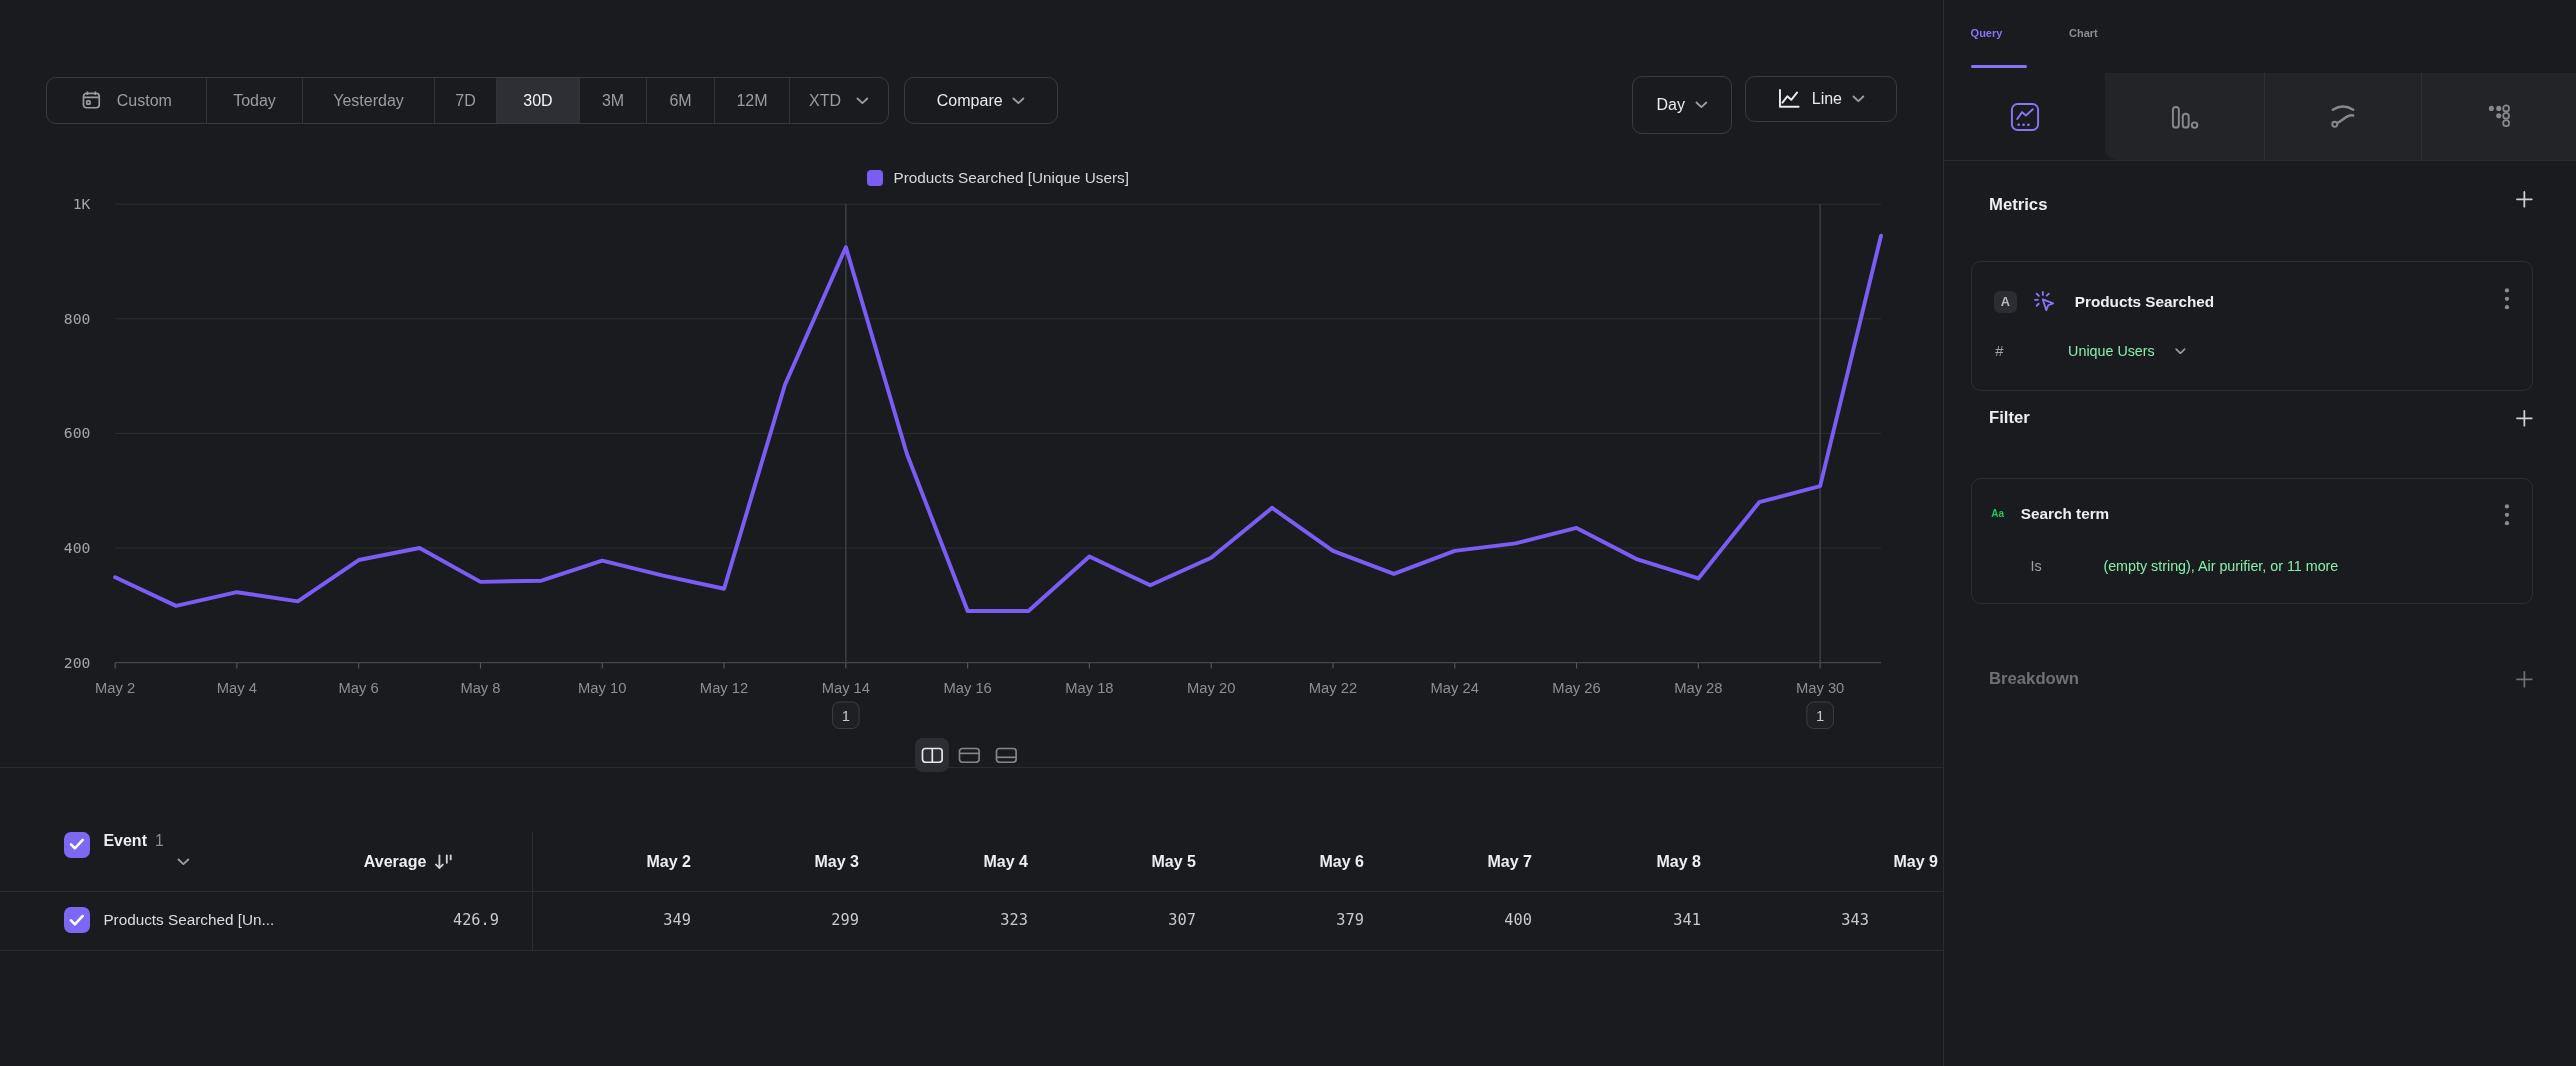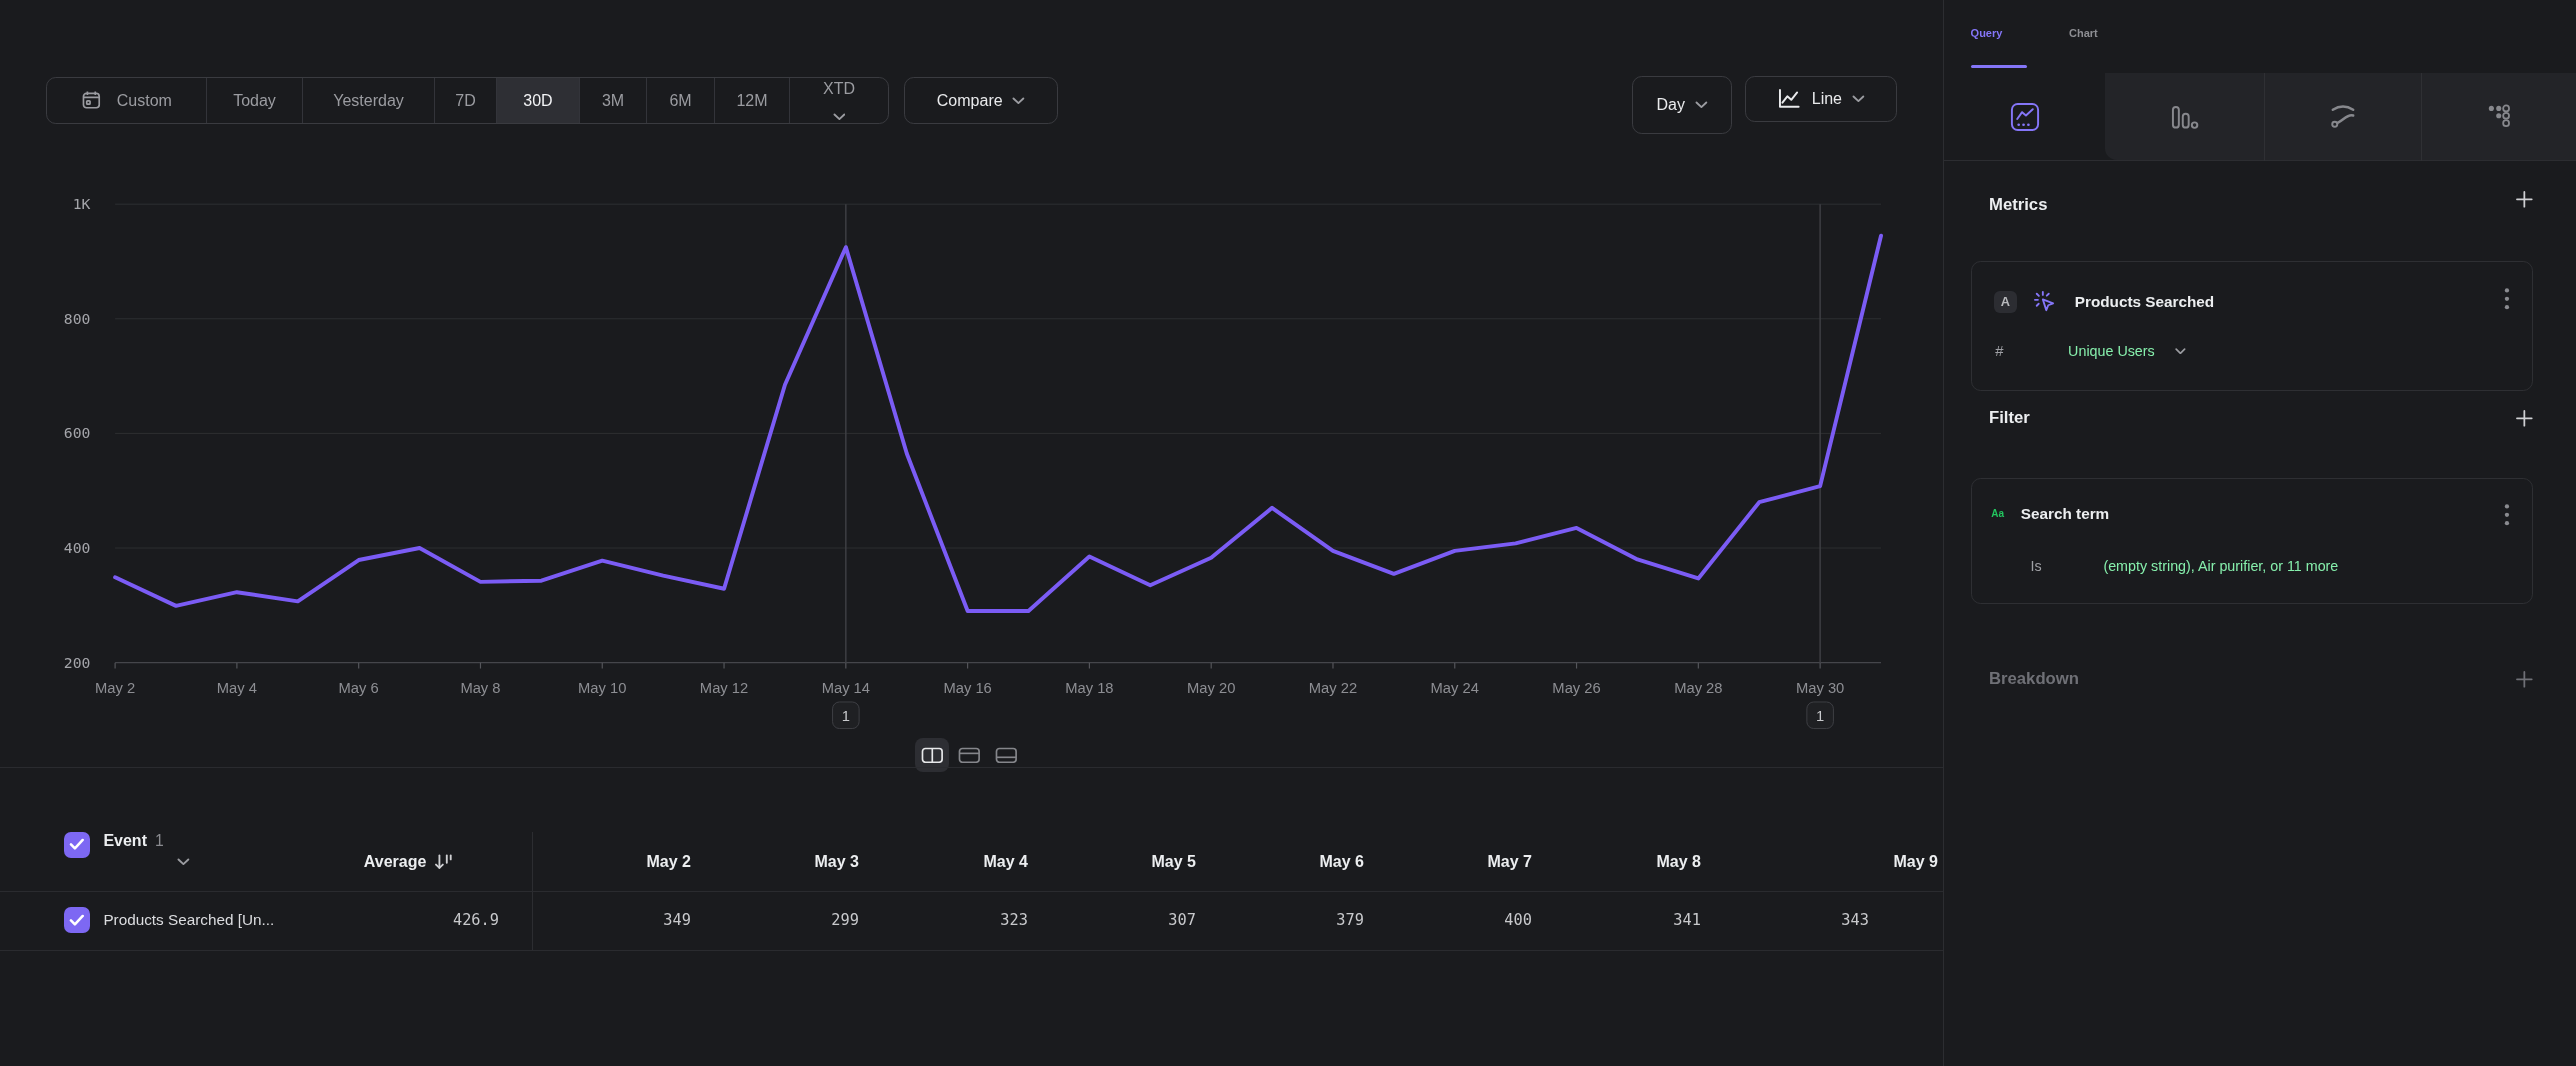--- a/index.html
+++ b/index.html
@@ -7,21 +7,21 @@
     font-family:"Liberation Sans", sans-serif; -webkit-font-smoothing:antialiased; }
   .app { position:relative; width:2576px; height:1067px; background:#1a1b1e; color:#eceef0; }
   .mono { font-family:"DejaVu Sans Mono", monospace; }
 
   
   .seg-group { position:absolute; left:46px; top:77px; height:47px; display:flex;
     border:1px solid #3a3b40; border-radius:9.8px; overflow:hidden; }
   .seg { display:flex; align-items:center; justify-content:center; gap:15px;
     font-size:16px; color:#9b9ca1; border-right:1px solid #33343a; cursor:pointer;
     padding:0 3.9px; white-space:nowrap; font-weight:500; }
-  .seg:last-child { border-right:none;flex-direction:column; }
+  .seg:last-child { border-right:none; }
   .seg.active { background:#2e2f34; color:#f2f3f5; }
   .btn { position:absolute; height:47px; display:flex; align-items:center; justify-content:center;
     gap:9.8px; border:1px solid #3a3b40; border-radius:9.8px; font-size:16px; font-weight:500;
     color:#e9eaec; cursor:pointer; }
   .chev { display:inline-flex; color:#9b9ca1; }
   .ic { display:inline-flex; align-items:center; justify-content:center; }
 
   
   .legend { position:absolute; left:115px; top:165px; width:1766px; height:25.6px;
     display:flex; align-items:center; justify-content:center; gap:10.8px; }
@@ -163,20 +163,24 @@
         </svg>
       </span>
     <span>Line</span>
     <span class="chev ic">
         <svg width="12.8" height="7.9" viewBox="0 0 13 8" fill="none" stroke="currentColor" stroke-width="1.9" stroke-linecap="round" stroke-linejoin="round">
           <polyline points="1.5,1.5 6.5,6.2 11.5,1.5"></polyline>
         </svg>
       </span>
   </div>
 
+  <div class="legend">
+    <span class="legend-swatch" id="legend-swatch" style="background: rgb(123, 92, 245);"></span>
+    <span class="legend-label">Products Searched [Unique Users]</span>
+  </div>
 
   <svg id="chart" width="1943" height="620" viewBox="0 150 1975 630">
       <line x1="117" x2="1912" y1="207" y2="207" stroke="#2e2f32" stroke-width="1"></line>
       <text x="92" y="212" text-anchor="end" fill="#a4a5aa" font-size="15" font-family="&quot;DejaVu Sans Mono&quot;, monospace">1K</text>
       <line x1="117" x2="1912" y1="323.5" y2="323.5" stroke="#2e2f32" stroke-width="1"></line>
       <text x="92" y="328.5" text-anchor="end" fill="#a4a5aa" font-size="15" font-family="&quot;DejaVu Sans Mono&quot;, monospace">800</text>
       <line x1="117" x2="1912" y1="440" y2="440" stroke="#2e2f32" stroke-width="1"></line>
       <text x="92" y="445" text-anchor="end" fill="#a4a5aa" font-size="15" font-family="&quot;DejaVu Sans Mono&quot;, monospace">600</text>
       <line x1="117" x2="1912" y1="556.5" y2="556.5" stroke="#2e2f32" stroke-width="1"></line>
       <text x="92" y="561.5" text-anchor="end" fill="#a4a5aa" font-size="15" font-family="&quot;DejaVu Sans Mono&quot;, monospace">400</text>

